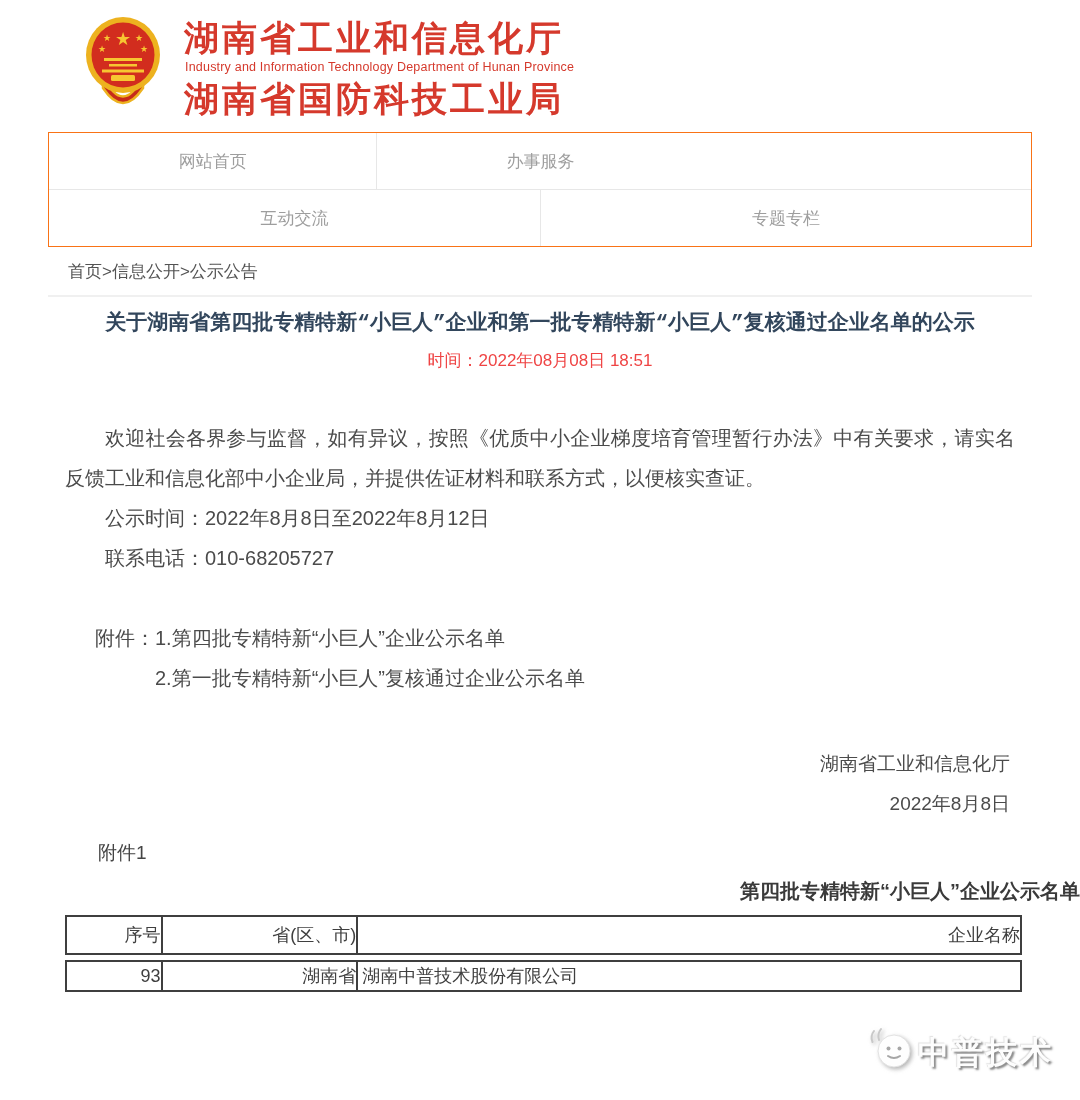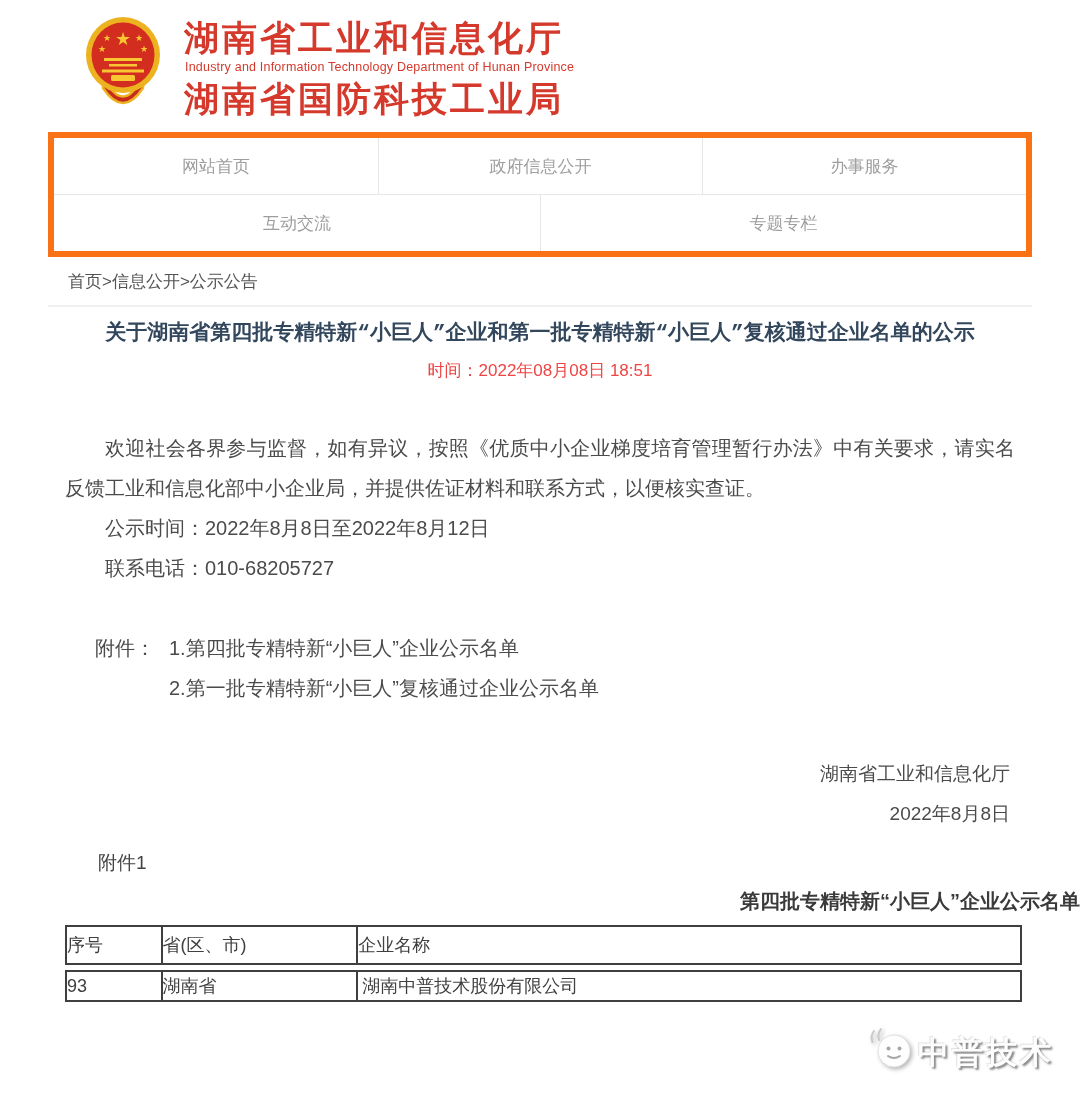--- a/index.html
+++ b/index.html
@@ -8,56 +8,56 @@
   .page { position: relative; width: 1080px; height: 1100px; background: #fff; overflow: hidden; }
 
   
   .site-header { display: flex; align-items: center; padding: 12px 0 8px 84px; height: 132px; }
   .emblem { flex: 0 0 auto; margin-right: 22px; }
   .org-names { line-height: 1; }
   .org-cn1, .org-cn2 { font-size: 35px; font-weight: bold; color: #d5392c; letter-spacing: 3px; }
   .org-en { font-size: 12.5px; color: #d5392c; margin: 6px 0 7px 1px; letter-spacing: .2px; }
 
   
-  .main-nav { margin: 0 48px; border: 6px solid #f97316; }
+  .main-nav { margin: 0 48px; border: 1px solid #f97316; }
   .nav-row { display: grid; }
   .nav-row.r1 { grid-template-columns: 1fr 1fr 1fr; }
   .nav-row.r2 { grid-template-columns: 1fr 1fr; border-top: 1px solid #e7e7e7; text-align: center; }
   .nav-cell { height: 56px; display: flex; align-items: center; justify-content: center;
               font-size: 17px; color: #9e9e9e; cursor: pointer; }
   .nav-cell + .nav-cell { border-left: 1px solid #e7e7e7; }
 
   
   .breadcrumb { margin: 0 48px; padding: 13px 20px 12px; font-size: 17px; color: #535353;
                 border-bottom: 2px solid #f0f0f0; cursor: pointer; }
 
   
   .article-title { margin: 12px 60px 0; text-align: center; font-size: 21px; line-height: 30px;
                    font-weight: bold; color: #32465c; font-family: Liberation Mono, monospace; }
   .article-meta { margin-top: 10px; text-align: center; font-size: 17px; color: #ef4444; }
 
   
   .article-body { margin: 46px 65px 0; font-size: 20px; color: #4b4b4b; line-height: 40px;
                   text-align: justify; }
   .article-body p { text-indent: 2em; }
-  .attach-block { display: flex; margin-top: 40px; padding-left: 30px; gap: 14px; }
+  .attach-block { display: flex; margin-top: 40px; padding-left: 30px; }
   .attach-label { white-space: nowrap; }
   .attach-items div { line-height: 40px; }
 
   
   .signature { margin: 46px 70px 0 0; text-align: right; font-size: 19px; color: #4b4b4b;
                line-height: 40px; }
 
   
   .attach-section-label { margin: 16px 0 0 98px; font-size: 19px; color: #444; }
   .table-title { margin-top: 12px; text-align: right; font-size: 20px; font-weight: bold; color: #3a3a3a; }
   .table-wrap { margin: 10px 58px 0 65px; }
   .pub-table { width: 100%; border-collapse: collapse; table-layout: fixed; }
   .pub-table th, .pub-table td { border: 2px solid #3f3f3f; font-size: 18px; color: #3f3f3f;
-                                 font-weight: normal; text-align: left; }
+                                 font-weight: normal; text-align: right; }
   .pub-table th { height: 38px; }
   .pub-table.body-table { margin-top: 5px; }
   .pub-table td { height: 30px; }
   .col-seq { width: 10%; } .col-prov { width: 20.5%; } .col-name { width: 69.5%; }
   td.company { text-align: left; padding-left: 4px; }
 
   
   .watermark { position: absolute; right: 26px; top: 1026px; display: flex; align-items: flex-end;
                gap: 5px; pointer-events: none; }
   .wm-logo { filter: drop-shadow(2px 2px 2px rgba(120,120,120,.55)); }
@@ -89,21 +89,20 @@
     <div class="org-names">
       <div class="org-cn1">湖南省工业和信息化厅</div>
       <div class="org-en">Industry and Information Technology Department of Hunan Province</div>
       <div class="org-cn2">湖南省国防科技工业局</div>
     </div>
   </header>
 
   <nav class="main-nav">
     <div class="nav-row r1">
       <div class="nav-cell">网站首页</div>
-      <div class="nav-cell">政府信息公开</div>
       <div class="nav-cell">办事服务</div>
     </div>
     <div class="nav-row r2">
       <div class="nav-cell">互动交流</div>
       <div class="nav-cell">专题专栏</div>
     </div>
   </nav>
 
   <div class="breadcrumb">首页&gt;信息公开&gt;公示公告</div>
 

